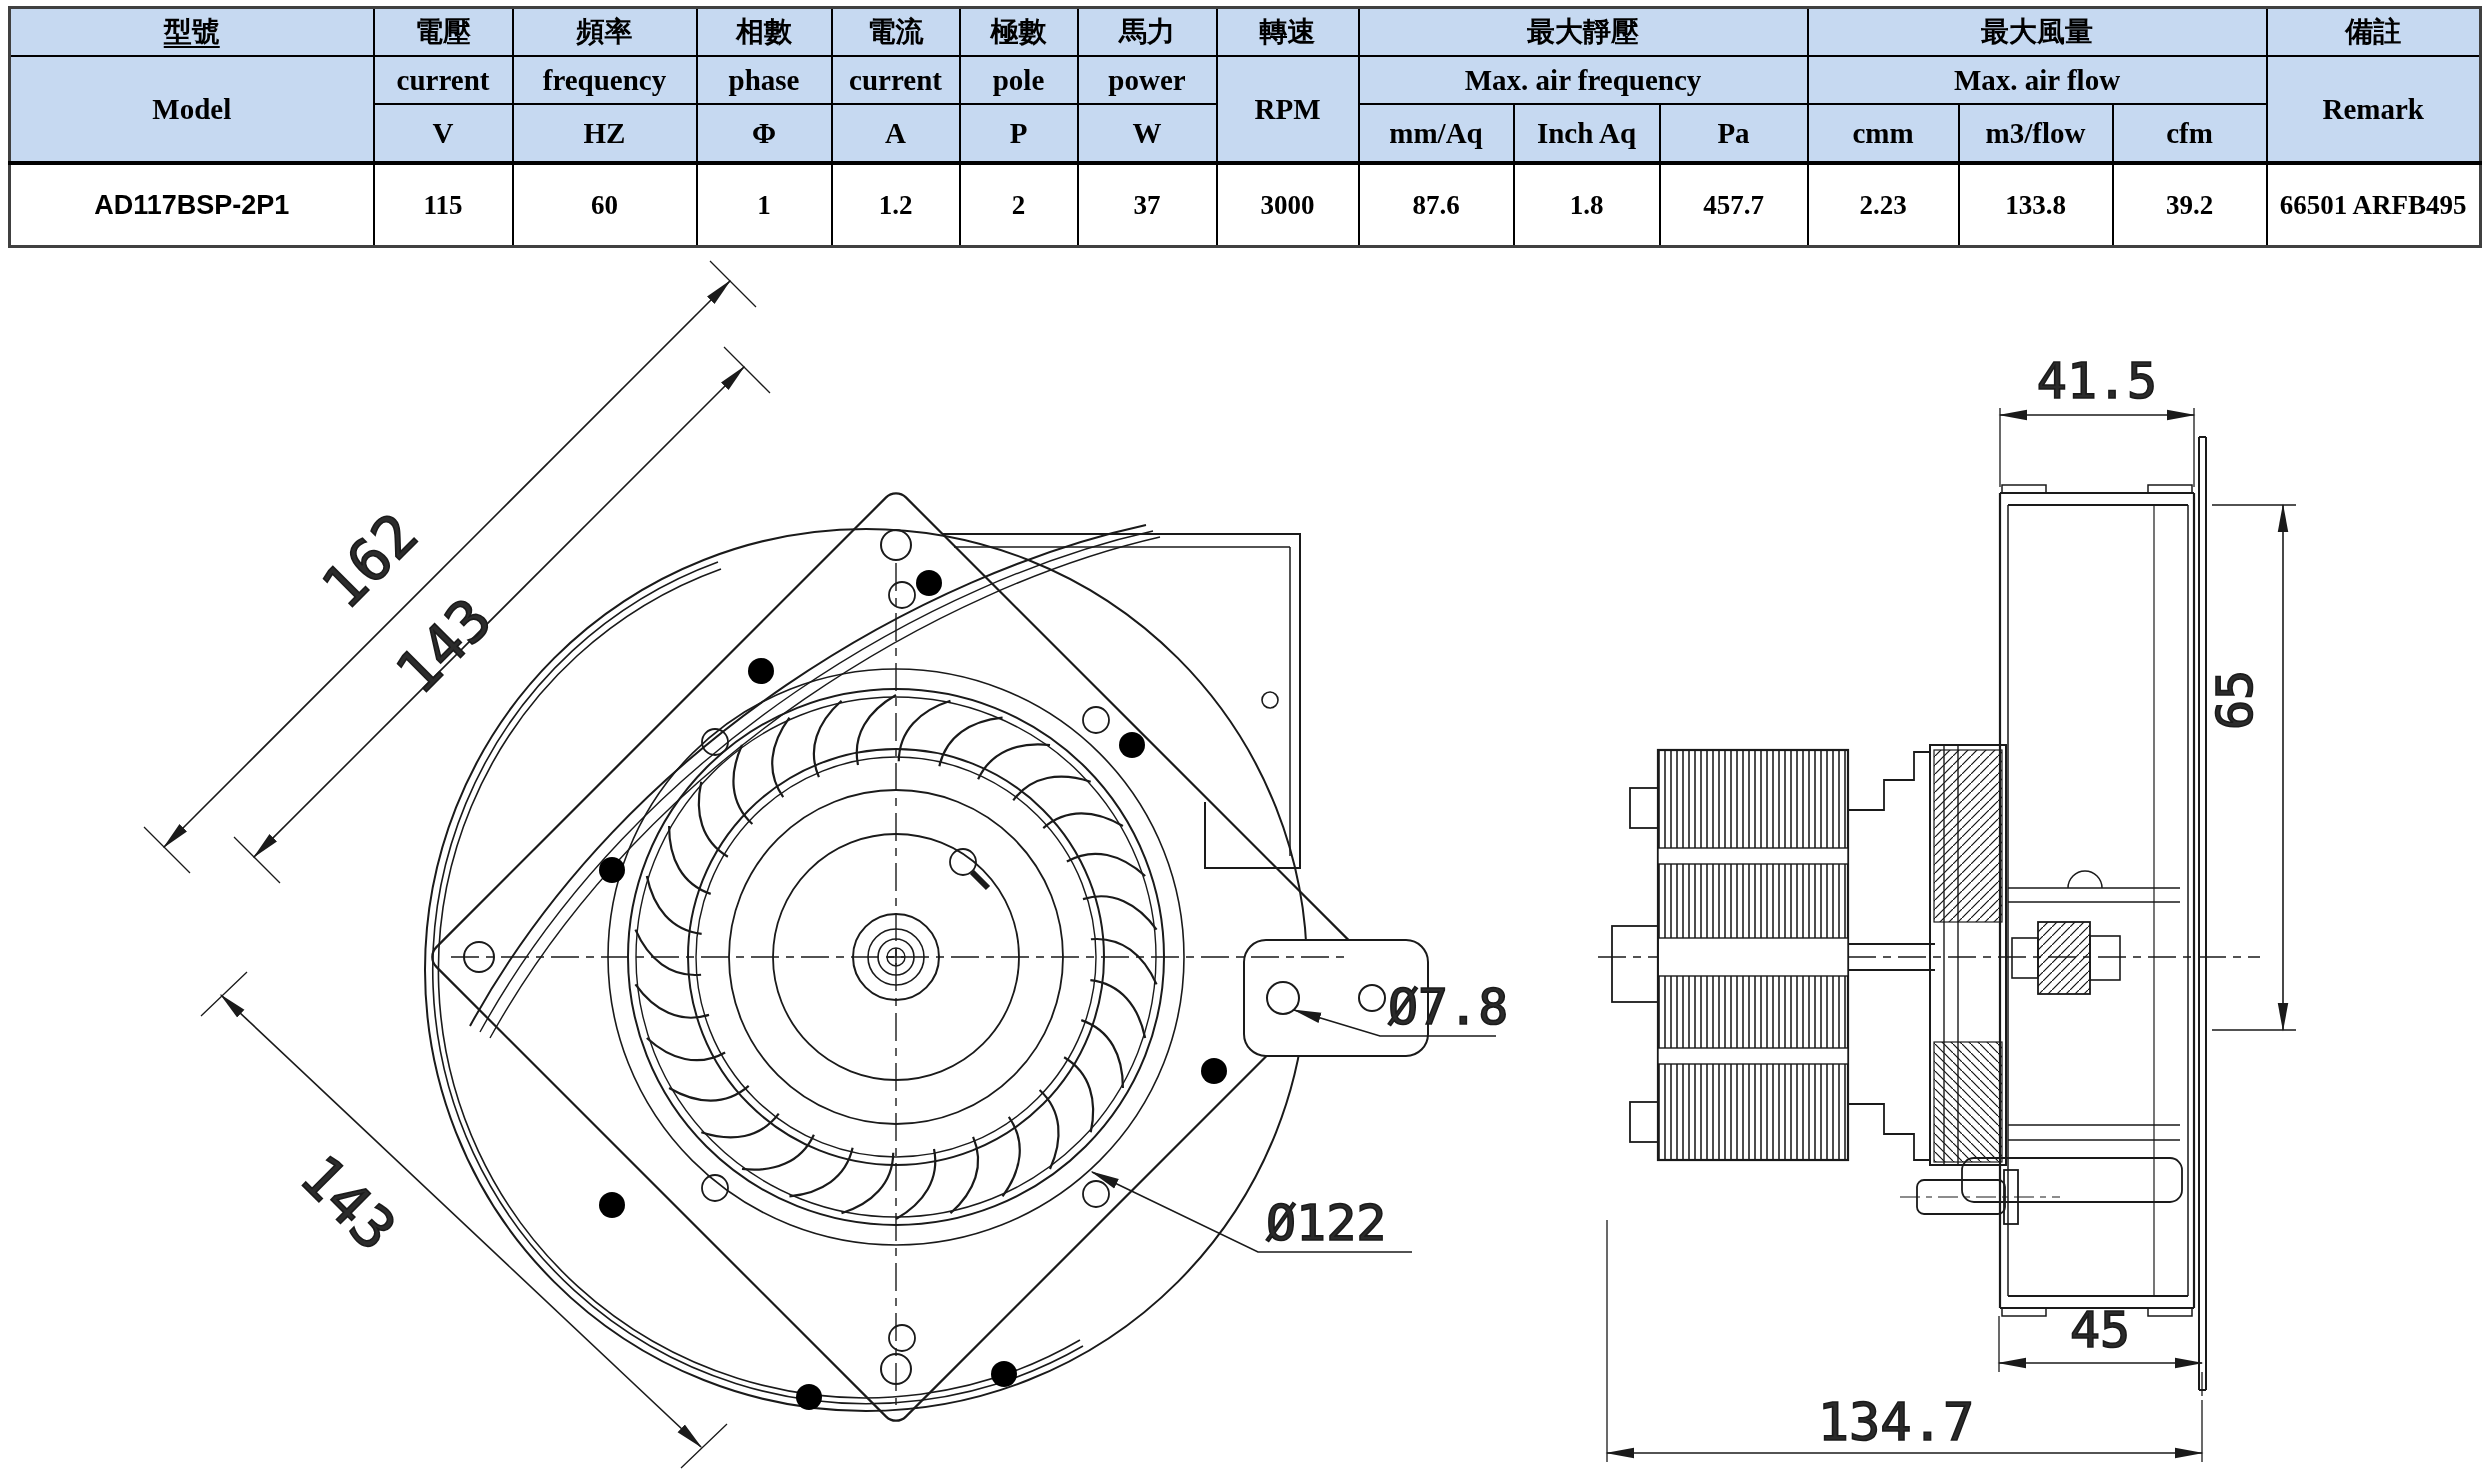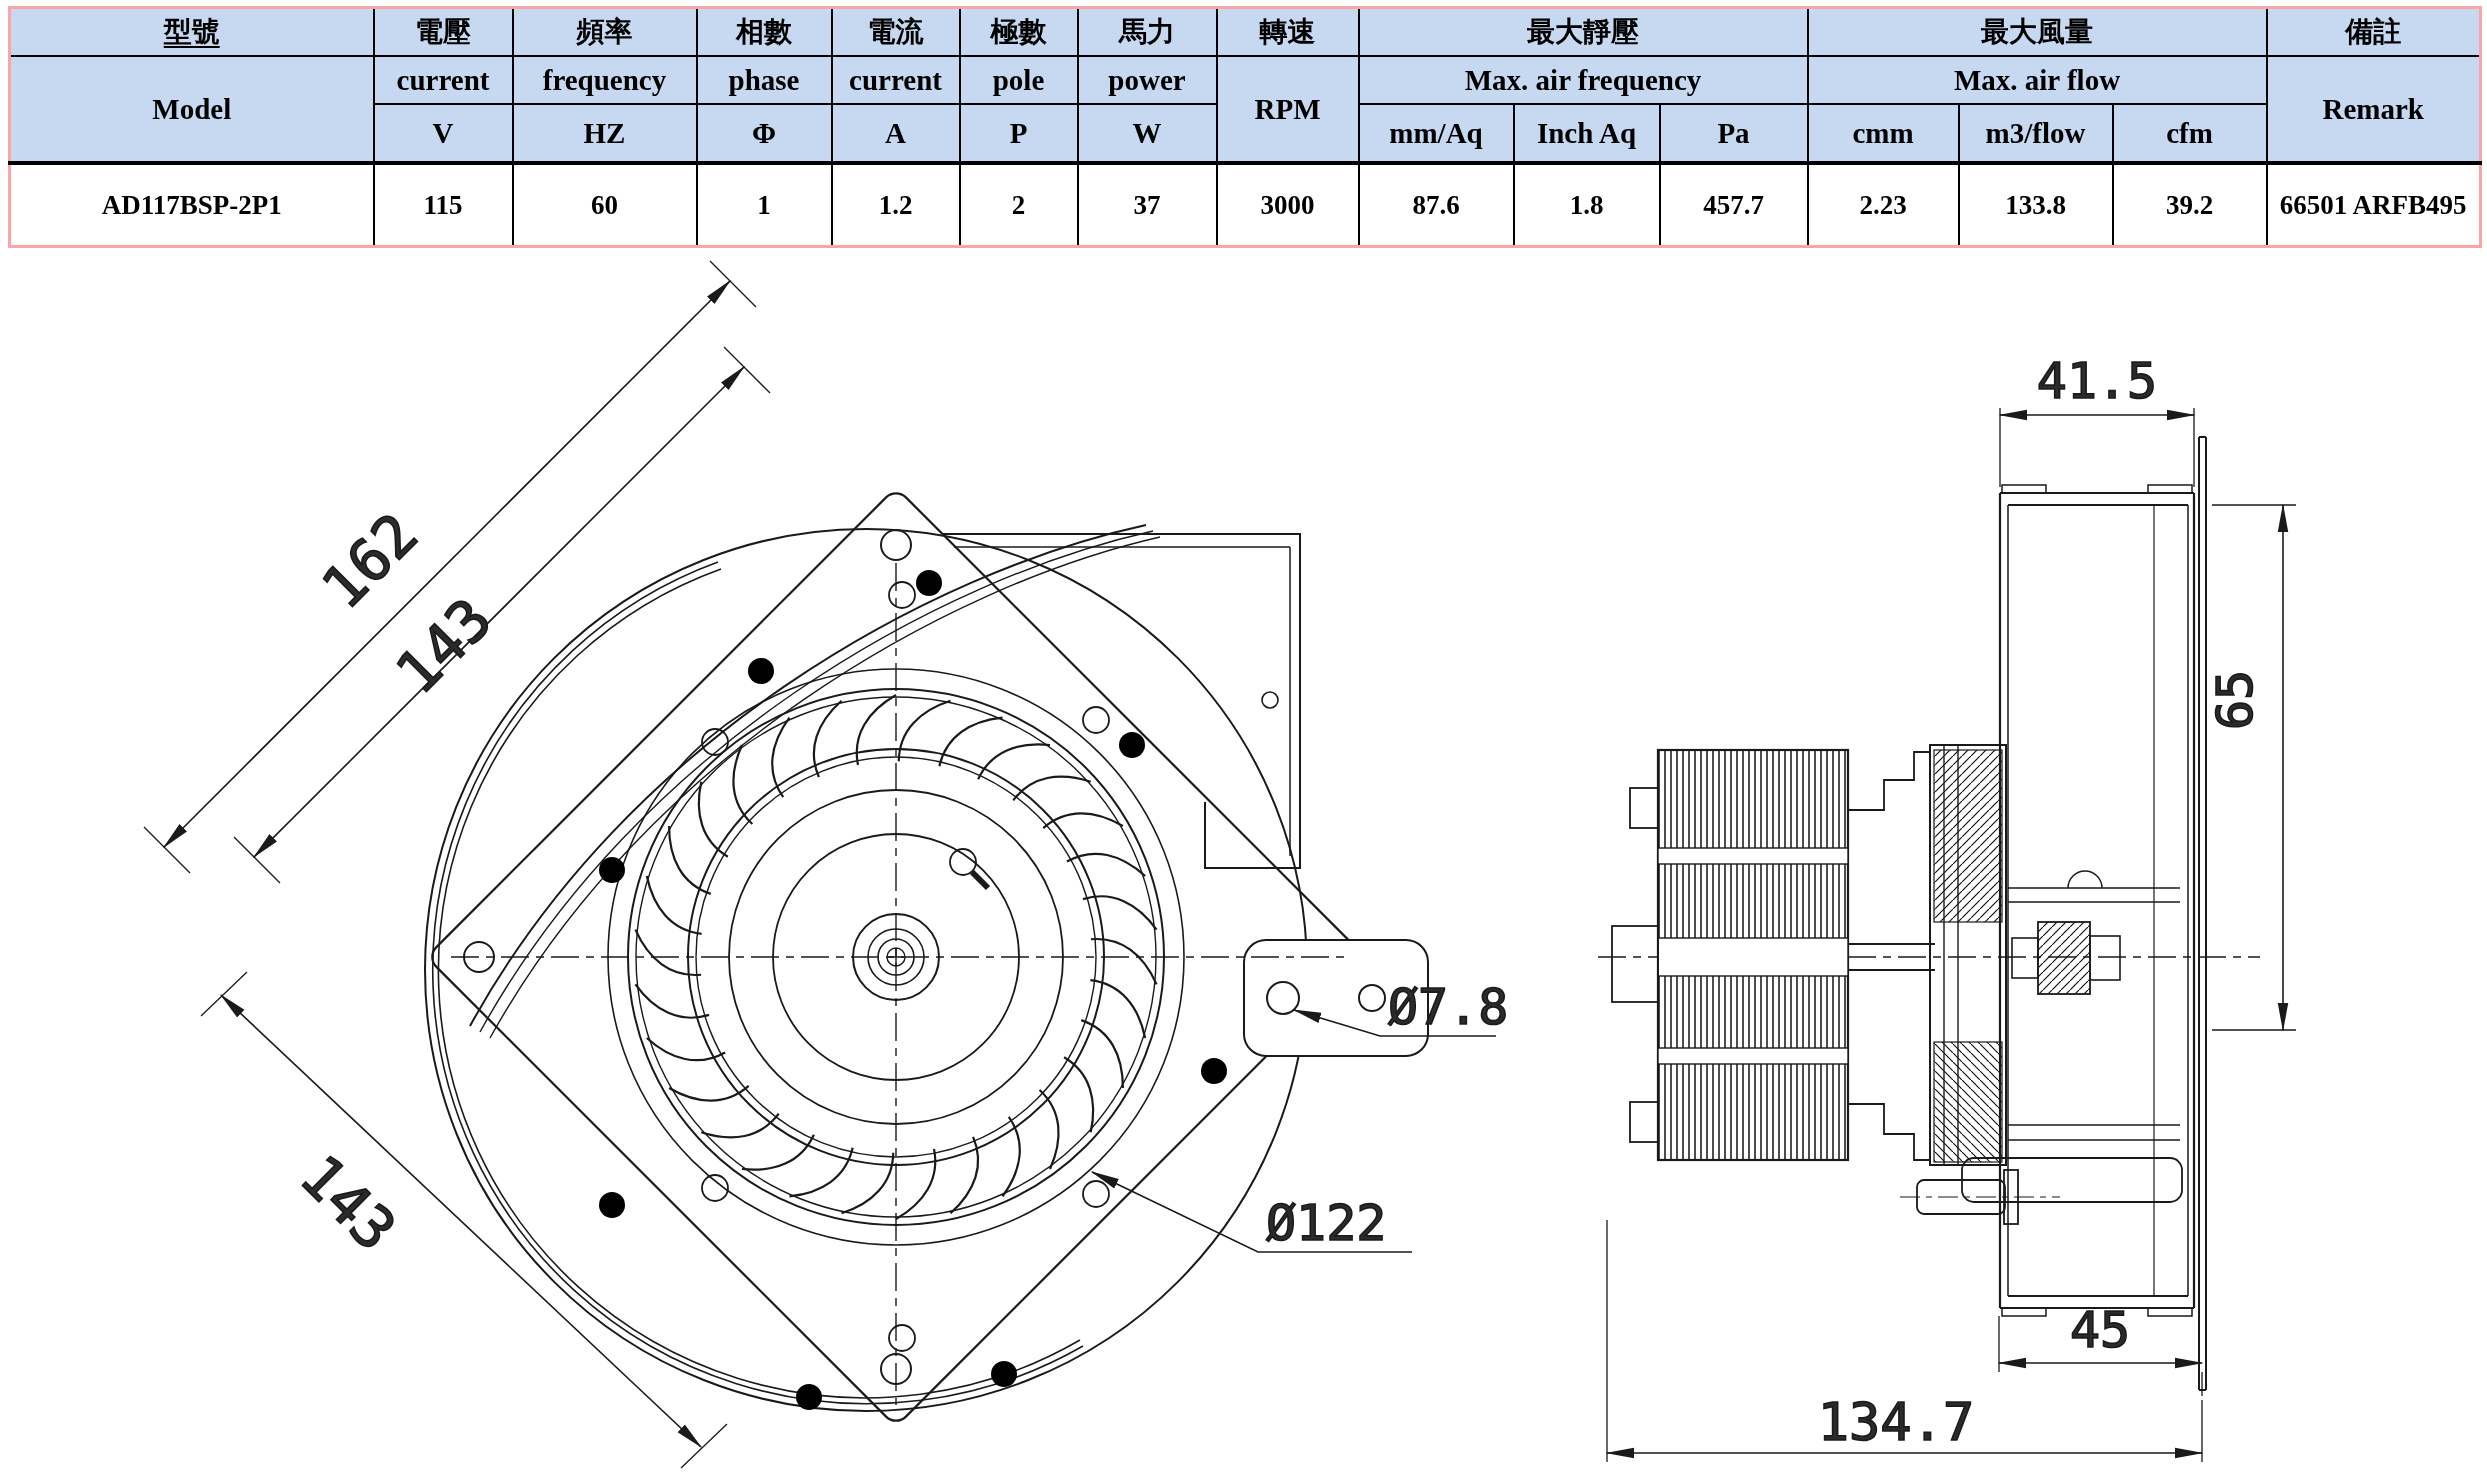--- a/index.html
+++ b/index.html
@@ -1,28 +1,28 @@
 <!DOCTYPE html>
 <html><head>
 <meta charset="utf-8">
 <style>
   html,body{margin:0;padding:0;background:#ffffff;width:2487px;height:1478px;overflow:hidden;
             font-family:"Liberation Serif",serif;}
   #stage{position:relative;width:2487px;height:1478px;background:#fff;}
   
   table.spec{position:absolute;left:8px;top:6px;width:2471px;border-collapse:collapse;
-             table-layout:fixed;border:3px solid #fca5a5;}
+             table-layout:fixed;border:3px solid #404040;}
   table.spec td{border:2px solid #000;text-align:center;vertical-align:middle;padding:0;
                 color:#000;overflow:hidden;white-space:nowrap;}
   tr.r-zh td{height:46px;background:#c6d9f1;font-weight:bold;font-size:28px;}
   tr.r-en td{height:46px;background:#c6d9f1;font-weight:bold;font-size:29px;}
   tr.r-un td{height:56px;background:#c6d9f1;font-weight:bold;font-size:29px;}
   tr.r-data td{height:80px;background:#ffffff;font-weight:bold;font-size:27px;border-top:4px solid #000;}
   td.model-cell{font-size:30px;font-weight:bold;}
-  td.model-val{font-family:Liberation Serif, serif;font-size:28px;}
+  td.model-val{font-family:Liberation Sans, sans-serif;font-size:28px;}
   td.remark-val{vertical-align:top;text-align:left;font-size:24px;padding:1px 2px;margin-left:20px;}
   .u{text-decoration:underline;text-underline-offset:5px;}
   
   svg text.dim{font-family:"DejaVu Sans Mono",monospace;fill:#2b2b2b;font-weight:400;}
 </style>
 </head>
 <body>
 
 <div id="stage">
 

